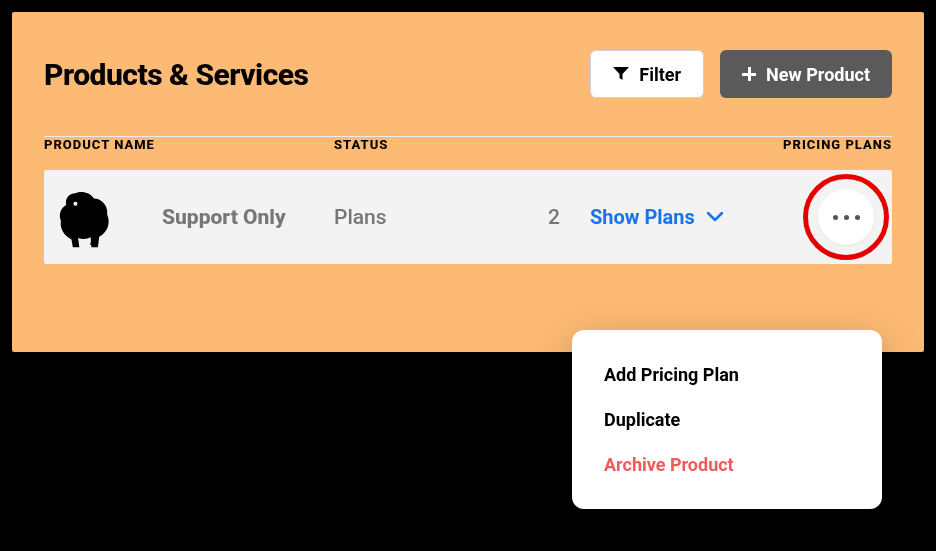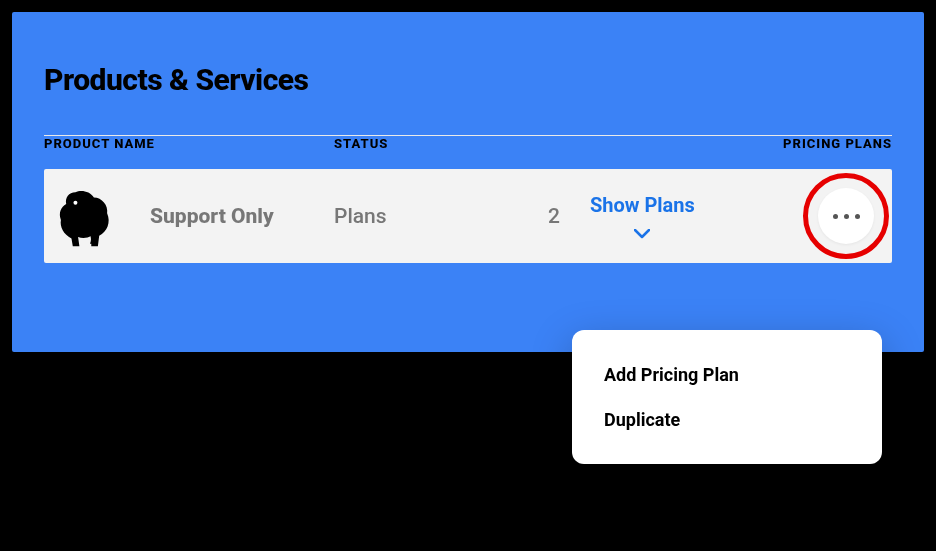--- a/index.html
+++ b/index.html
@@ -5,25 +5,25 @@
     * { box-sizing: border-box; margin: 0; padding: 0; }
     body {
       font-family: -apple-system, BlinkMacSystemFont, "Segoe UI", Roboto, Helvetica, Arial, sans-serif;
       background: #000;
       width: 936px;
       height: 551px;
       overflow: hidden;
       position: relative;
     }
     .panel {
-      background: #3b82f6;
+      background: #fdba74;
       width: 912px;
       margin: 12px auto 0 auto;
       border-radius: 2px;
-      padding: 50px 32px 0 32px;
+      padding: 38px 32px 0 32px;
       height: 340px;
       position: relative;
     }
     .header-row {
       display: flex;
       align-items: center;
       justify-content: space-between;
       padding-bottom: 38px;
       border-bottom: 1px solid #eaeaea;
     }
@@ -110,20 +110,21 @@
       height: 72px;
       display: flex;
       align-items: center;
       justify-content: center;
     }
     .product-icon svg { display: block; }
     .product-name {
       font-size: 21px;
       font-weight: 800;
       color: #777;
+      margin-left: 12px;
     }
     .cell-status { width: 214px; }
     .status-label {
       font-size: 21px;
       font-weight: 500;
       color: #777;
     }
     .cell-plans {
       flex: 1;
       gap: 30px;
@@ -134,21 +135,20 @@
       color: #777;
     }
     .show-plans {
       display: inline-flex;
       align-items: center;
       gap: 12px;
       color: #1a73e8;
       font-size: 20px;
       font-weight: 700;
       cursor: pointer;
-      flex-direction: column;
     }
     .chevron-down-blue svg { display: block; }
 
     .more-wrap {
       position: absolute;
       right: 18px;
       top: 50%;
       transform: translateY(-50%);
     }
     .more-btn {
@@ -199,20 +199,34 @@
     .dropdown-item.danger {
       color: #f05a5a;
     }
   </style>
 </head>
 <body>
 
 <div class="panel">
   <div class="header-row">
     <h1 class="page-title">Products &amp; Services</h1>
+    <div class="header-actions">
+      <button class="btn btn-outline">
+        <span class="funnel-icon">
+          <svg width="16" height="14" viewBox="0 0 16 14">
+              <path d="M0 0 L16 0 L9.5 7 L9.5 13 L6.5 11 L6.5 7 Z" fill="#000"></path>
+            </svg>
+        </span>
+        <span>Filter</span>
+      </button>
+      <button class="btn btn-dark">
+        <span class="plus-icon"></span>
+        <span>New Product</span>
+      </button>
+    </div>
   </div>
 
   <div class="table-head">
     <div class="th col-name">PRODUCT NAME</div>
     <div class="th col-status">STATUS</div>
     <div class="th col-plans">PRICING PLANS</div>
   </div>
 
   <div class="row">
     <div class="cell cell-name">
@@ -248,13 +262,14 @@
         <span class="dot"></span>
       </div>
       <div class="highlight-ring"></div>
     </div>
   </div>
 </div>
 
 <div class="dropdown">
   <div class="dropdown-item">Add Pricing Plan</div>
   <div class="dropdown-item">Duplicate</div>
+  <div class="dropdown-item danger">Archive Product</div>
 </div>
 
 </body></html>

